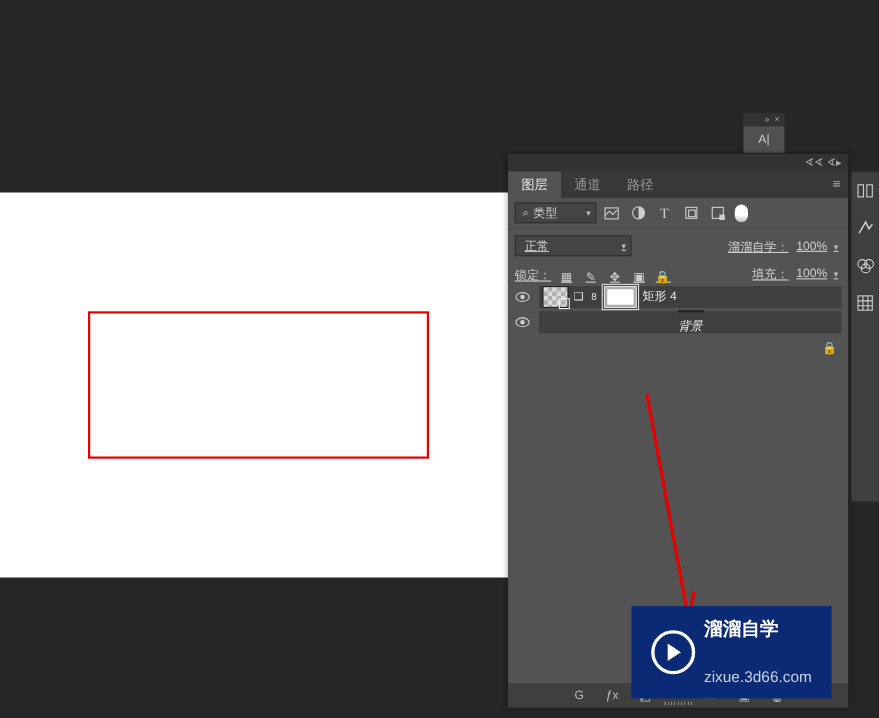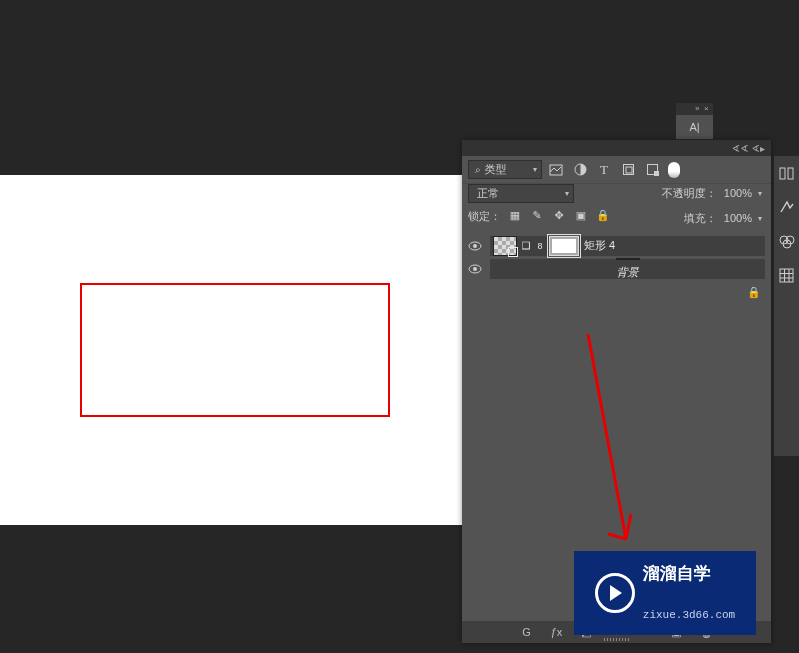--- a/index.html
+++ b/index.html
@@ -116,25 +116,26 @@
   }
   .filter-row .pill {
     width:12px; height:16px;
     border-radius:6px;
     background: linear-gradient(#fff 60%,#bbb 100%);
     margin-left:2px; margin-top:1px;
   }
 
   .blend-row, .lock-row {
     height: 25px;
-    display:flex; align-items:flex-start;
+    display:flex; align-items:flex-end;
     padding: 0 6px;
     gap:6px;
     font-size:11px;
     color:#cfcfcf;
+    text-decoration:underline;
   }
   .blend-select {
     display:flex; align-items:center;
     background:#444;
     border:1px solid #2f2f2f;
     height:19px; width:106px;
     padding:0 4px 0 8px;
   }
   .blend-select .chev { margin-left:auto; color:#bbb; font-size:8px;}
   .opacity-group { display:flex; align-items:center; gap:4px; margin-left:auto;}
@@ -243,21 +244,21 @@
   }
   .watermark .play::after {
     content:""; width:0; height:0;
     border-left:12px solid #fff;
     border-top:8px solid transparent;
     border-bottom:8px solid transparent;
     margin-left:3px;
   }
   .watermark .txt { display:flex; flex-direction:column; line-height:1.2;gap:24px;}
   .watermark .txt .big { font-size:17px; font-weight:bold;}
-  .watermark .txt .small { font-size:11px; color:#c8d1ea;font-family:Liberation Mono, monospace;}
+  .watermark .txt .small { font-size:14px; color:#c8d1ea;}
 
   svg { display:block; }
 </style>
 </head>
 <body>
 
 <div class="canvas-area"></div>
 <div class="red-rect"></div>
 
 <div class="char-remnant">
@@ -268,20 +269,26 @@
   <div class="grip"></div>
   <div class="body">A|</div>
 </div>
 
 <div class="panel">
   <div class="panel-titlebar">
     <span>∢∢</span>
     <span>∢▸</span>
   </div>
 
+  <div class="panel-tabs">
+    <div class="tab active">图层</div>
+    <div class="tab">通道</div>
+    <div class="tab">路径</div>
+    <div class="menu">≡</div>
+  </div>
 
   <div class="filter-row">
     <div class="type-filter">
       <span class="search-icn">⌕</span>
       <span>类型</span>
       <span class="chev">▾</span>
     </div>
     <div class="ficon">
       <svg width="14" height="12">
           <rect x="1" y="1" width="12" height="10" fill="none" stroke="#cfcfcf"></rect>
@@ -309,21 +316,21 @@
     </div>
     <div class="pill"></div>
   </div>
 
   <div class="blend-row">
     <div class="blend-select">
       <span>正常</span>
       <span class="chev">▾</span>
     </div>
     <div class="opacity-group">
-      <span>不透明度：</span>
+      <span>溜溜自学：</span>
       <div class="opacity-val">
         <span>100%</span>
         <span class="chev">▾</span>
       </div>
     </div>
   </div>
 
   <div class="lock-row">
     <span>锁定：</span>
     <span class="lico">▦</span>

